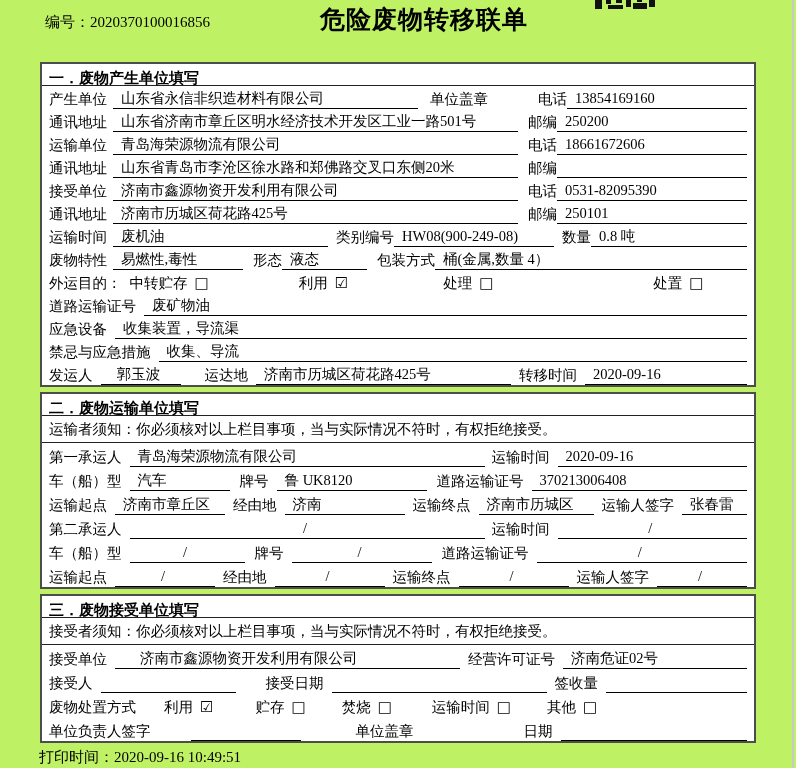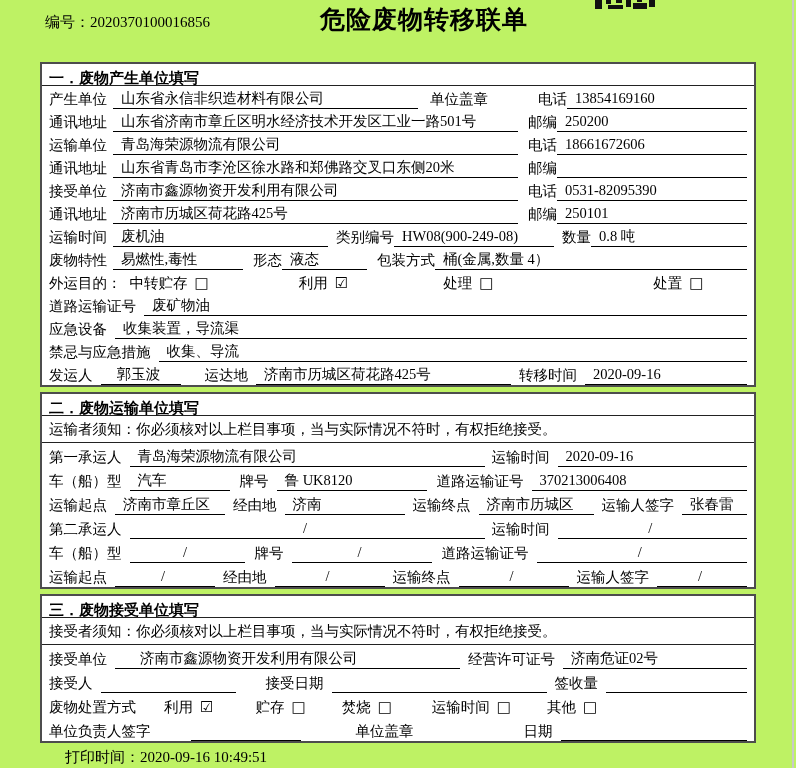--- a/index.html
+++ b/index.html
@@ -15,21 +15,21 @@
   .notice{height:27px;line-height:26px;border-bottom:1px solid #222;font-size:14.5px;padding:0 7px;box-sizing:border-box;white-space:nowrap;}
   .row{display:flex;align-items:flex-end;padding:0 7px;box-sizing:border-box;font-size:14.5px;}
   .rh1{height:23px;}
   .rh2{height:24px;}
   .lbl{line-height:20px;white-space:nowrap;}
   .fill{line-height:20px;border-bottom:1px solid #000;white-space:nowrap;padding:0 4px 0 8px;box-sizing:border-box;overflow:hidden;margin-top:16px;}
   .grow{flex:1;}
   .c{text-align:center;padding-left:0;}
   .cbi{display:inline-flex;align-items:flex-end;line-height:20px;white-space:nowrap;}
   .box{margin-left:7px;font-size:15px;line-height:20px;font-family:"DejaVu Sans",sans-serif;}
-  .print-time{position:absolute;left:65px;top:748px;font-size:15px;}
+  .print-time{position:absolute;left:39px;top:748px;font-size:15px;}
   .ml8{margin-left:8px;}.ml10{margin-left:10px;}.ml12{margin-left:12px;}.ml14{margin-left:7px;}
   .ml24{margin-left:24px;}.ml28{margin-left:28px;}.ml30{margin-left:30px;}.ml36{margin-left:36px;}
   .ml40{margin-left:40px;}.ml42{margin-left:42px;}.ml55{margin-left:55px;}.ml90{margin-left:90px;}
   .ml95{margin-left:95px;}.ml110{margin-left:110px;text-align:right;}.ml160{margin-left:160px;}.mla{margin-left:auto;}
   .lw64{width:64px;}
 </style>
 </head>
 <body>
 
 <div class="page">

